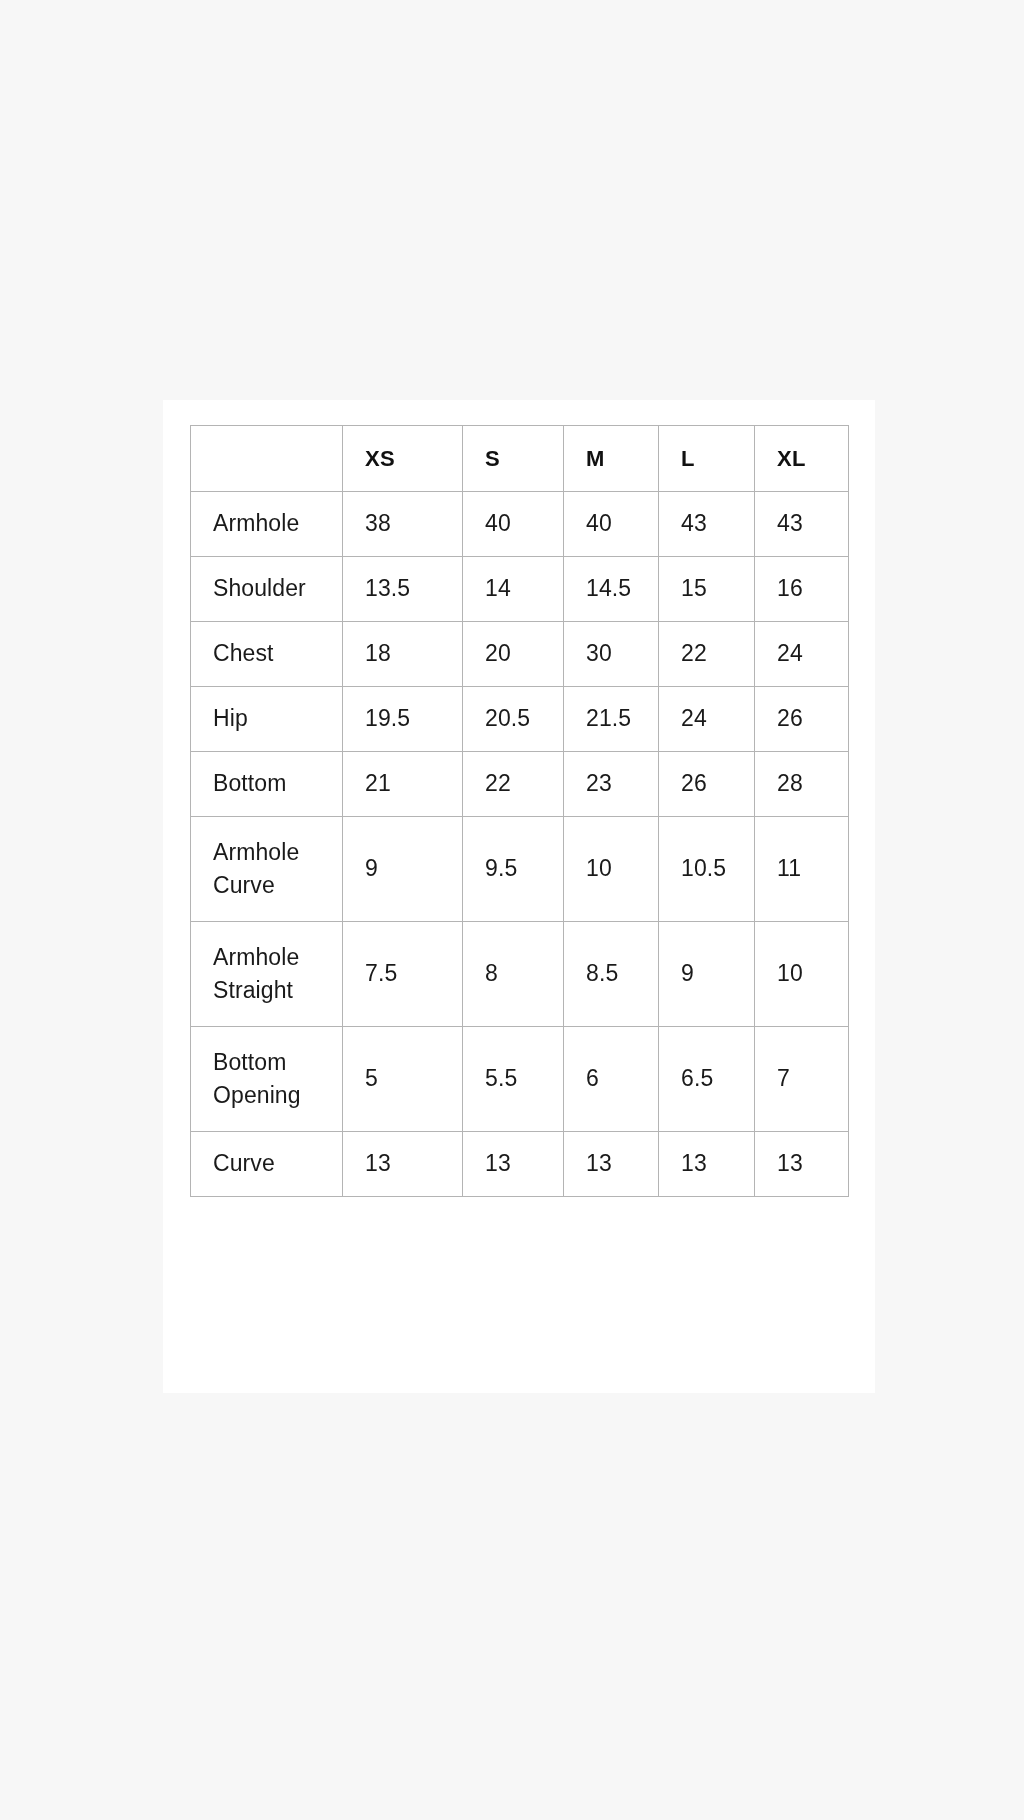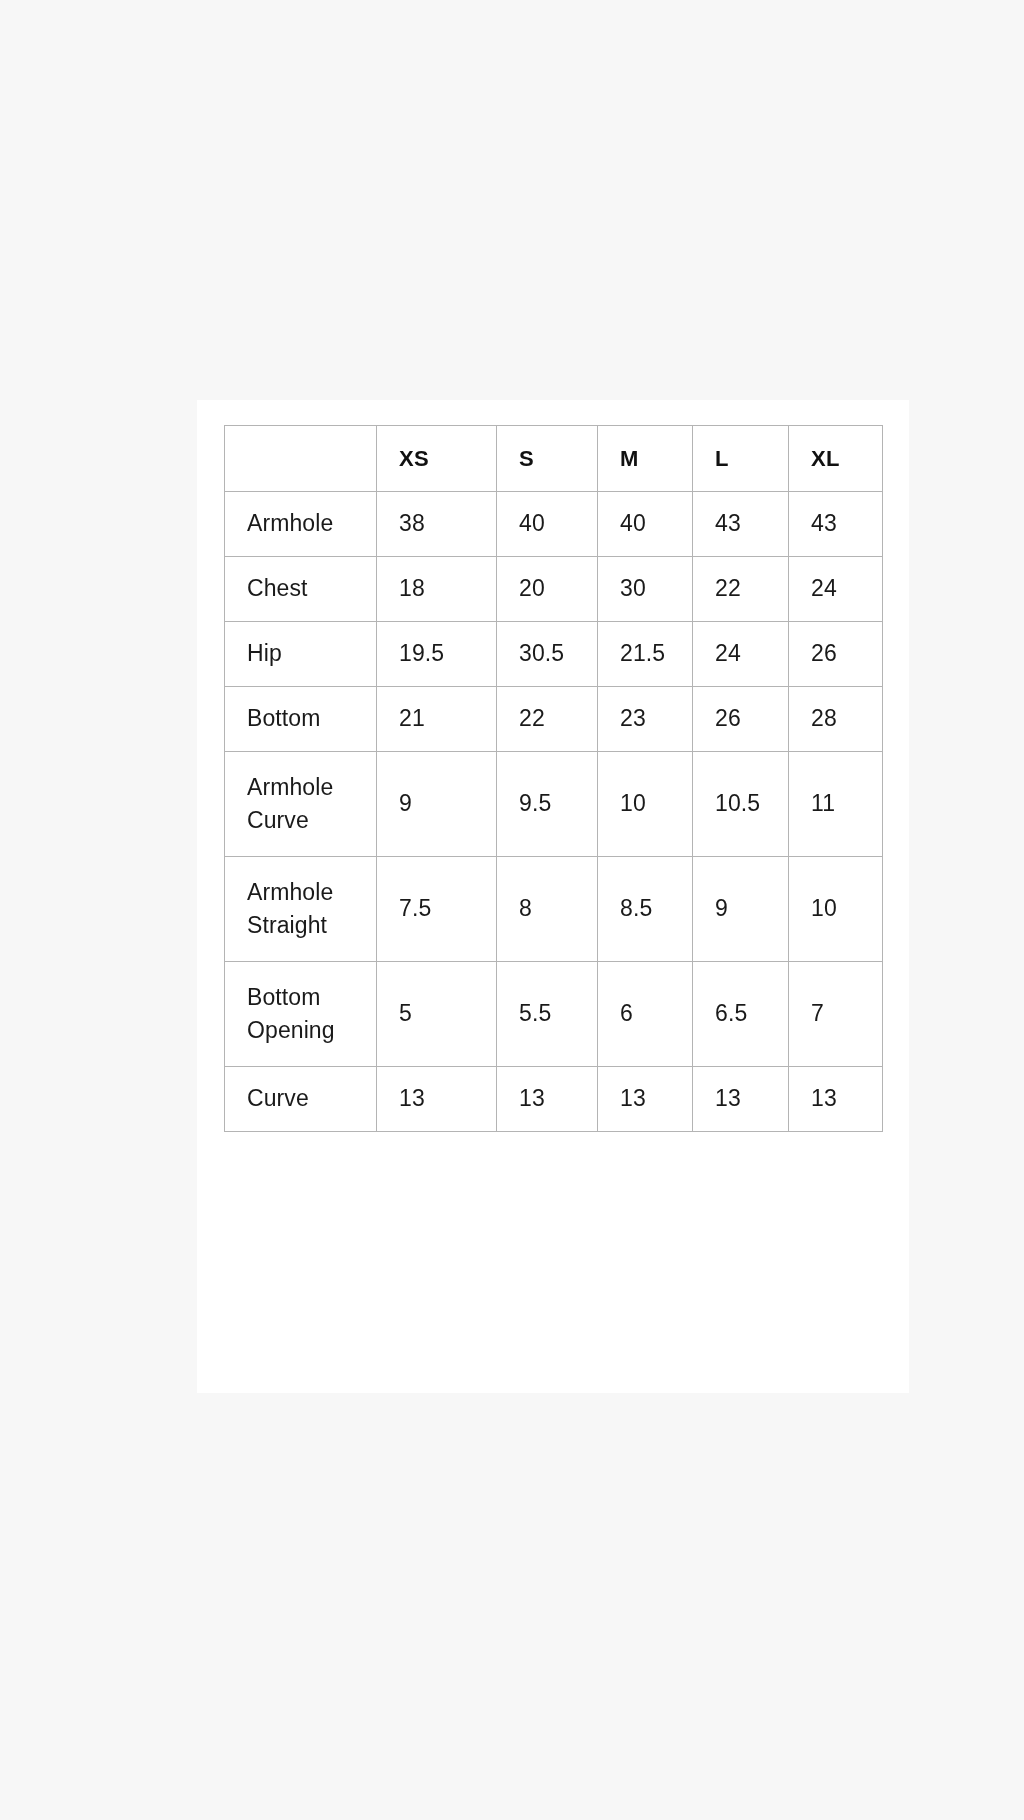--- a/index.html
+++ b/index.html
@@ -12,21 +12,20 @@
     background: #f7f7f7;
     font-family: "Liberation Sans", sans-serif;
     -webkit-font-smoothing: antialiased;
     overflow: hidden;
   }
 
   #page {
     position: relative;
     width: 908px;
     height: 1820px;
-    margin-left: 34px;
   }
 
   
   .chart-card {
     position: absolute;
     left: 163px;
     top: 400px;
     width: 712px;
     height: 993px;
     background: #ffffff;
@@ -120,34 +119,42 @@
 
         <tr>
           <td class="row-label">Armhole</td>
           <td class="value-cell">38</td>
           <td class="value-cell">40</td>
           <td class="value-cell">40</td>
           <td class="value-cell">43</td>
           <td class="value-cell">43</td>
         </tr>
 
+        <tr>
+          <td class="row-label">Shoulder</td>
+          <td class="value-cell">13.5</td>
+          <td class="value-cell">14</td>
+          <td class="value-cell">14.5</td>
+          <td class="value-cell">15</td>
+          <td class="value-cell">16</td>
+        </tr>
 
         <tr>
           <td class="row-label">Chest</td>
           <td class="value-cell">18</td>
           <td class="value-cell">20</td>
           <td class="value-cell">30</td>
           <td class="value-cell">22</td>
           <td class="value-cell">24</td>
         </tr>
 
         <tr>
           <td class="row-label">Hip</td>
           <td class="value-cell">19.5</td>
-          <td class="value-cell">30.5</td>
+          <td class="value-cell">20.5</td>
           <td class="value-cell">21.5</td>
           <td class="value-cell">24</td>
           <td class="value-cell">26</td>
         </tr>
 
         <tr>
           <td class="row-label">Bottom</td>
           <td class="value-cell">21</td>
           <td class="value-cell">22</td>
           <td class="value-cell">23</td>

